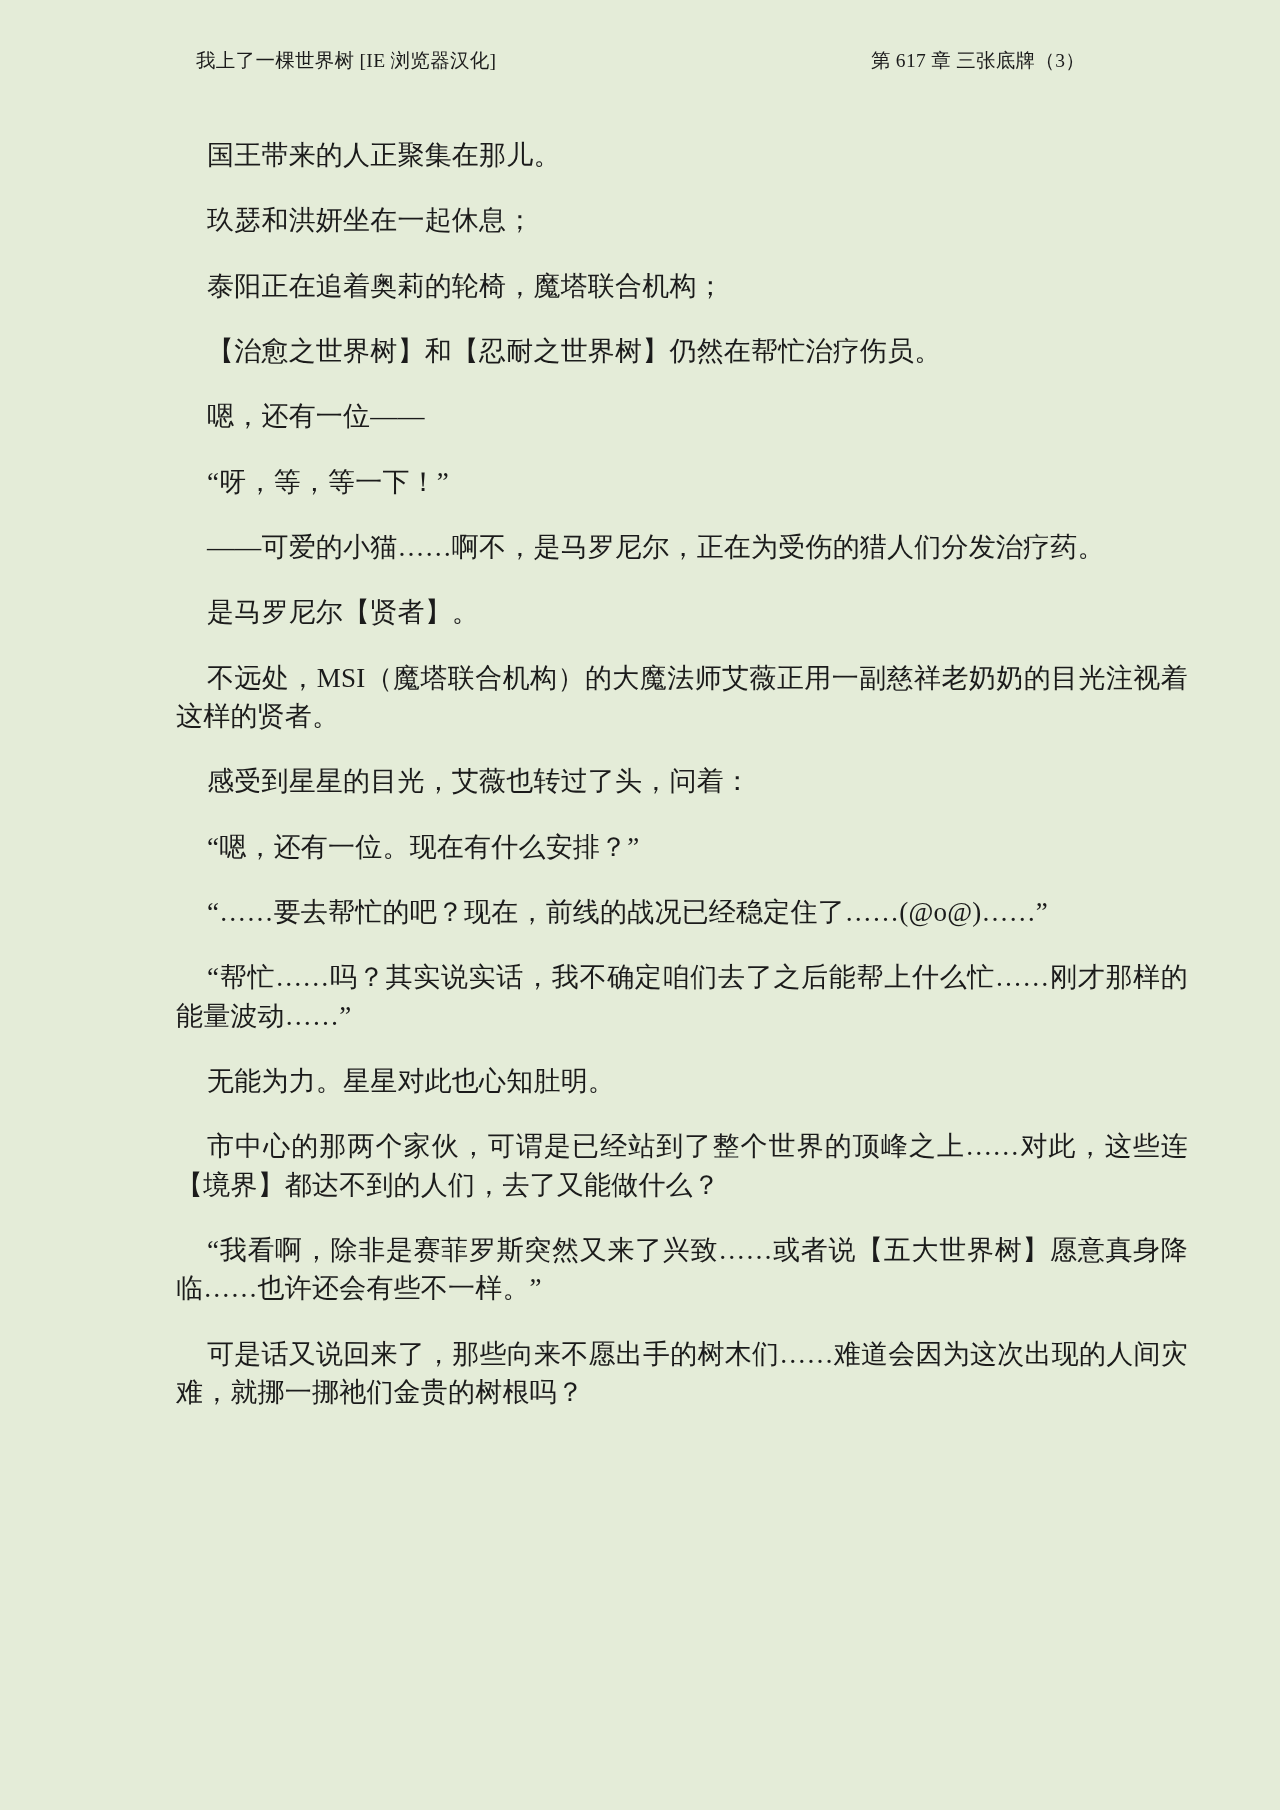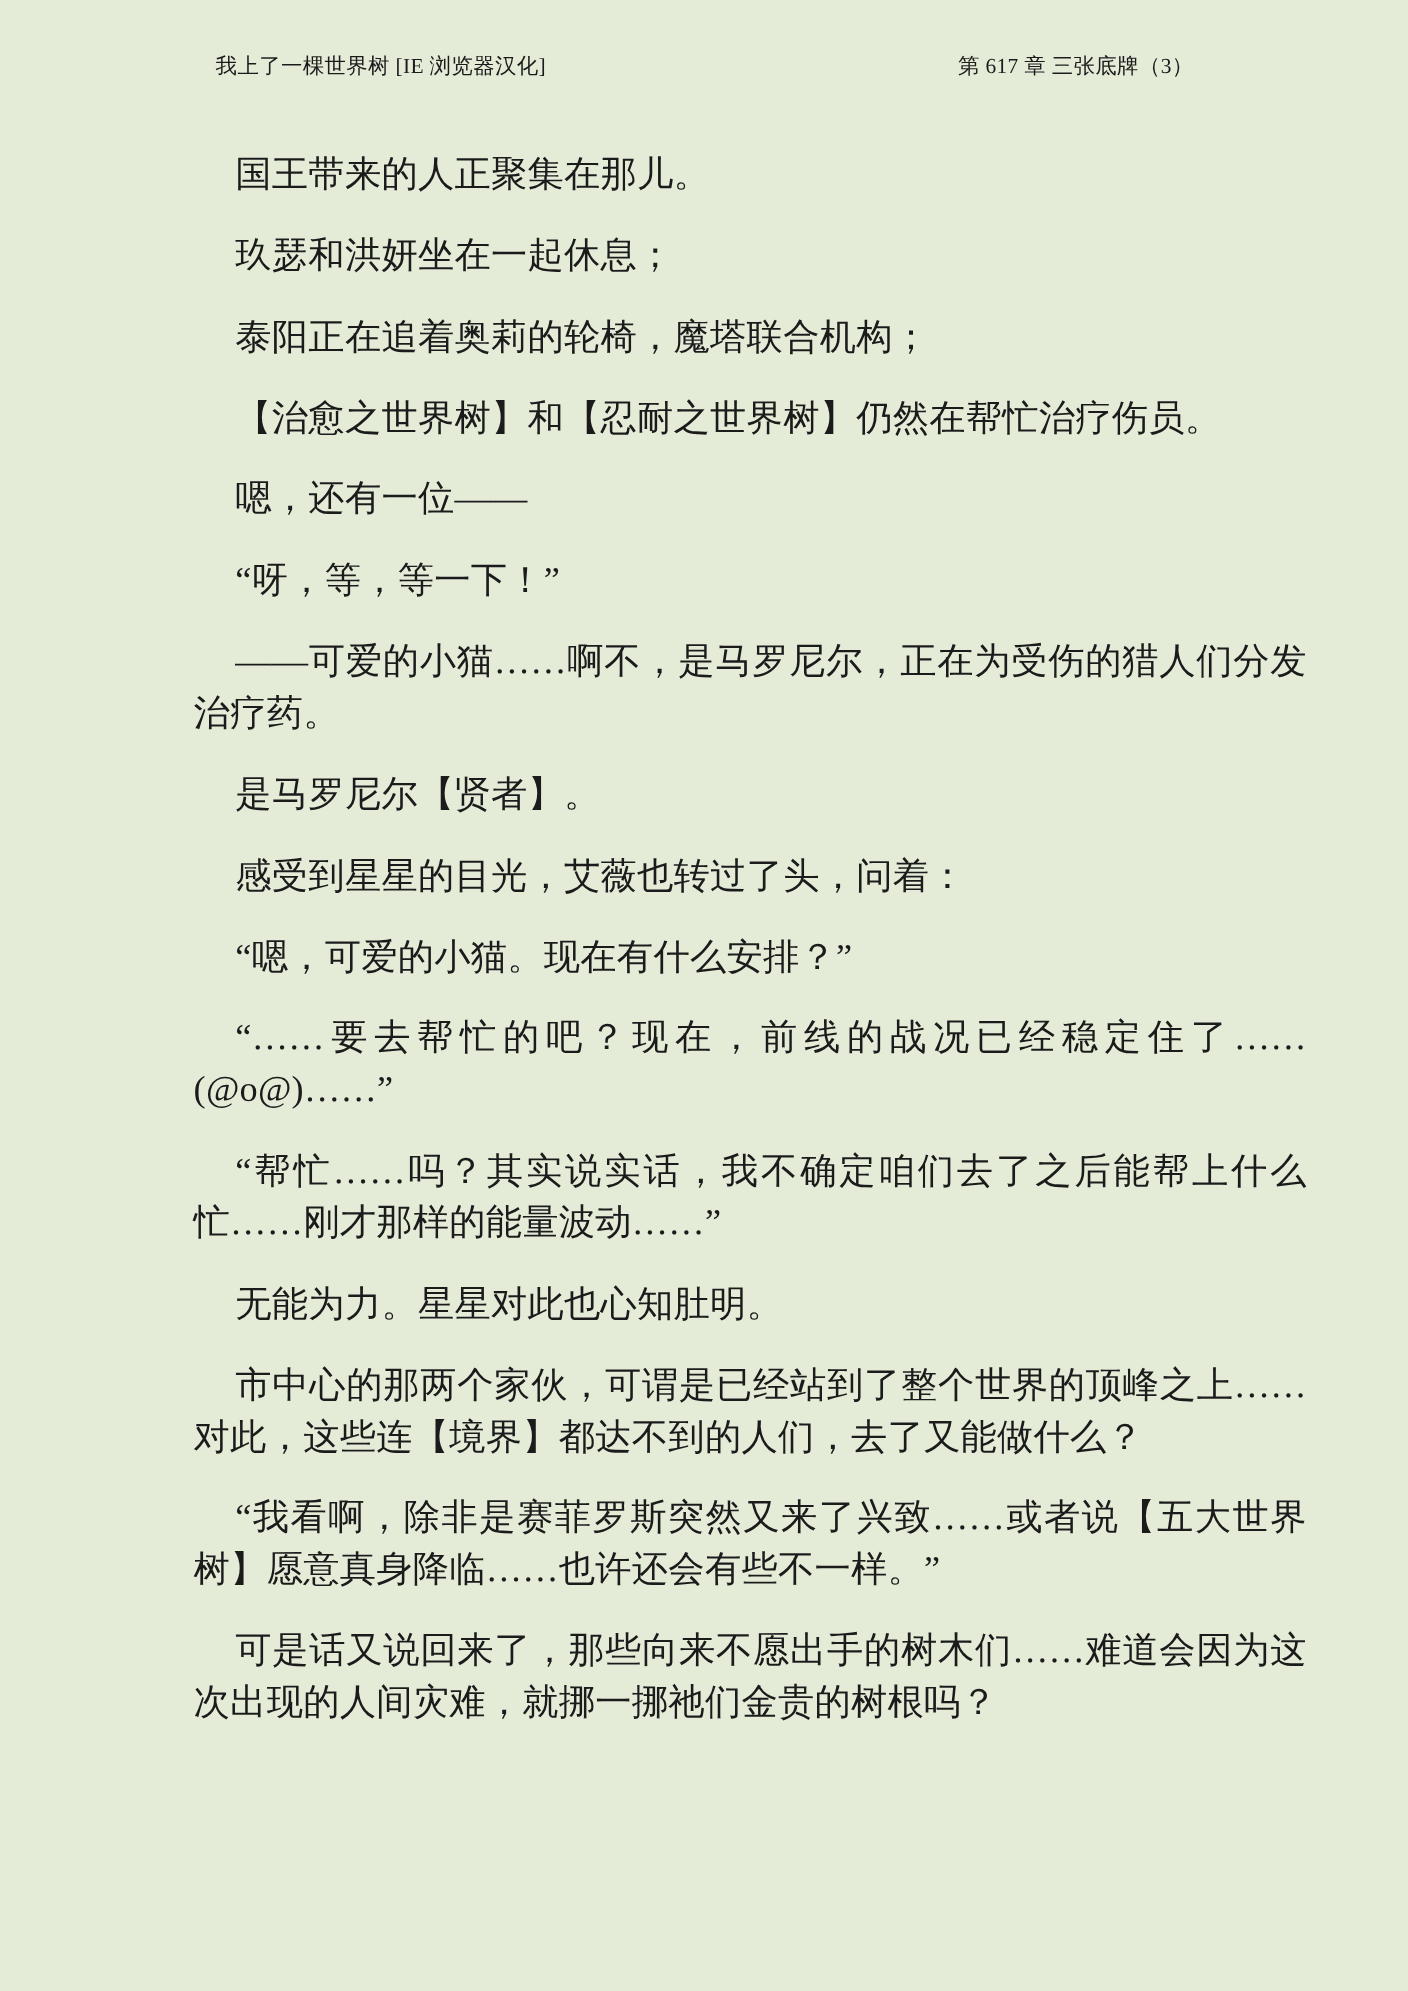--- a/index.html
+++ b/index.html
@@ -42,21 +42,21 @@
   .header-right {
     white-space: nowrap;
   }
   .content {
     position: absolute;
     top: 136px;
     left: 176px;
     width: 1012px;
   }
   .para {
-    font-size: 33px;
+    font-size: 27px;
     line-height: 1.42;
     margin: 0 0 27px 0;
     text-align: justify;
     text-justify: inter-ideograph;
     text-indent: 1.15em;
     letter-spacing: 0.2px;
   }
   .para.last {
     margin-bottom: 0;
   }
@@ -82,22 +82,23 @@
 
   <div class="content">
     <p class="para">国王带来的人正聚集在那儿。</p>
     <p class="para">玖瑟和洪妍坐在一起休息；</p>
     <p class="para">泰阳正在追着奥莉的轮椅，魔塔联合机构；</p>
     <p class="para">【治愈之世界树】和【忍耐之世界树】仍然在帮忙治疗伤员。</p>
     <p class="para">嗯，还有一位——</p>
     <p class="para">“呀，等，等一下！”</p>
     <p class="para">——可爱的小猫……啊不，是马罗尼尔，正在为受伤的猎人们分发治疗药。</p>
     <p class="para">是马罗尼尔【贤者】。</p>
+    <p class="para">不远处，MSI（魔塔联合机构）的大魔法师艾薇正用一副慈祥老奶奶的目光注视着这样的贤者。</p>
     <p class="para">感受到星星的目光，艾薇也转过了头，问着：</p>
-    <p class="para">“嗯，可爱的小猫。现在有什么安排？”</p>
+    <p class="para">“嗯，还有一位。现在有什么安排？”</p>
     <p class="para">“……要去帮忙的吧？现在，前线的战况已经稳定住了……(@o@)……”</p>
     <p class="para">“帮忙……吗？其实说实话，我不确定咱们去了之后能帮上什么忙……刚才那样的能量波动……”</p>
     <p class="para">无能为力。星星对此也心知肚明。</p>
     <p class="para">市中心的那两个家伙，可谓是已经站到了整个世界的顶峰之上……对此，这些连【境界】都达不到的人们，去了又能做什么？</p>
     <p class="para">“我看啊，除非是赛菲罗斯突然又来了兴致……或者说【五大世界树】愿意真身降临……也许还会有些不一样。”</p>
     <p class="para last">可是话又说回来了，那些向来不愿出手的树木们……难道会因为这次出现的人间灾难，就挪一挪祂们金贵的树根吗？</p>
   </div>
 
 
 </div>

